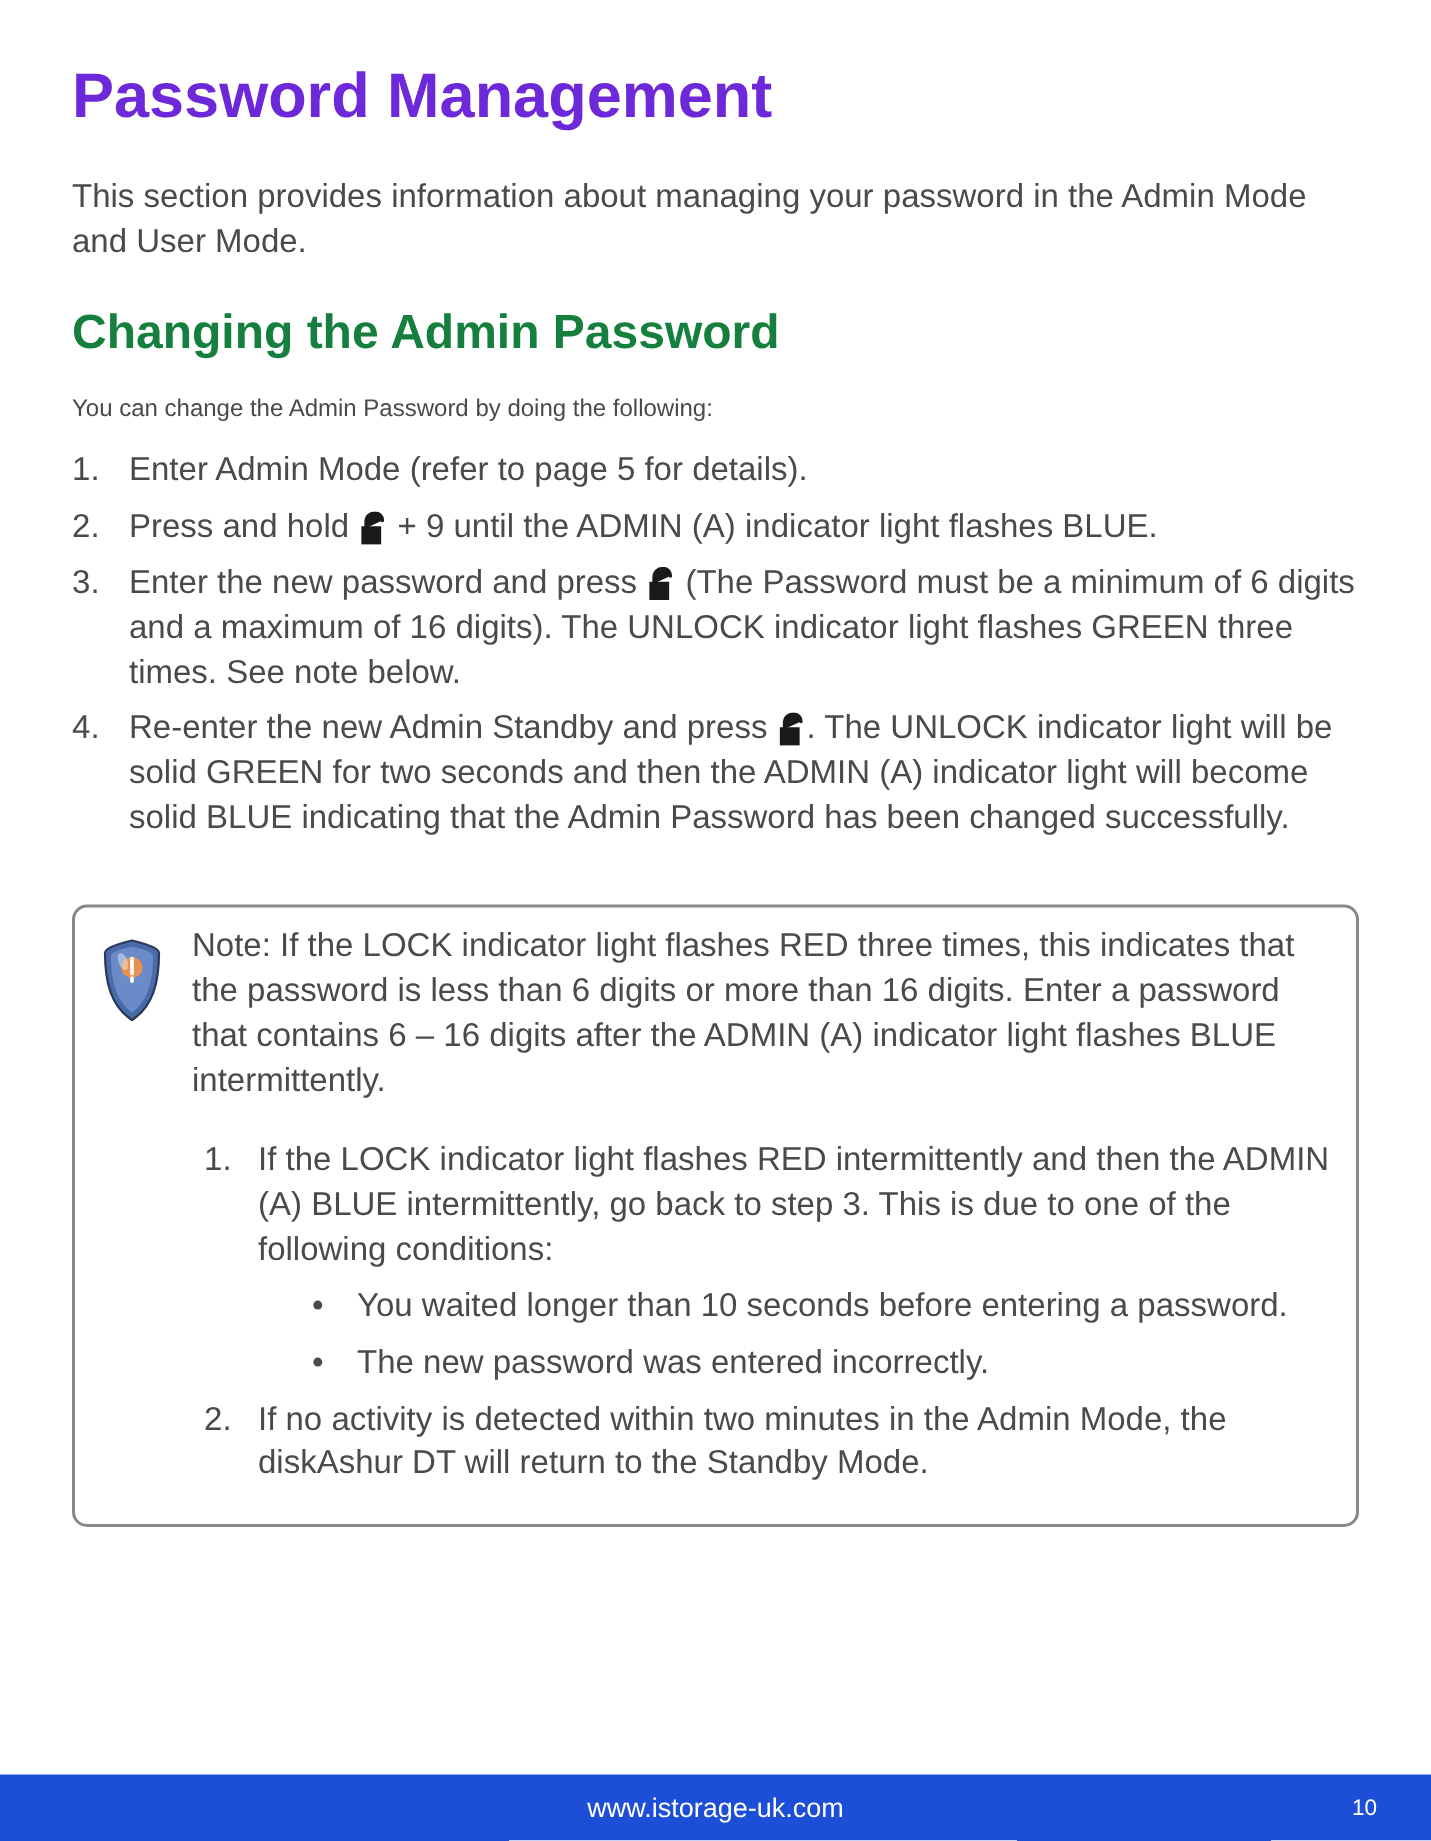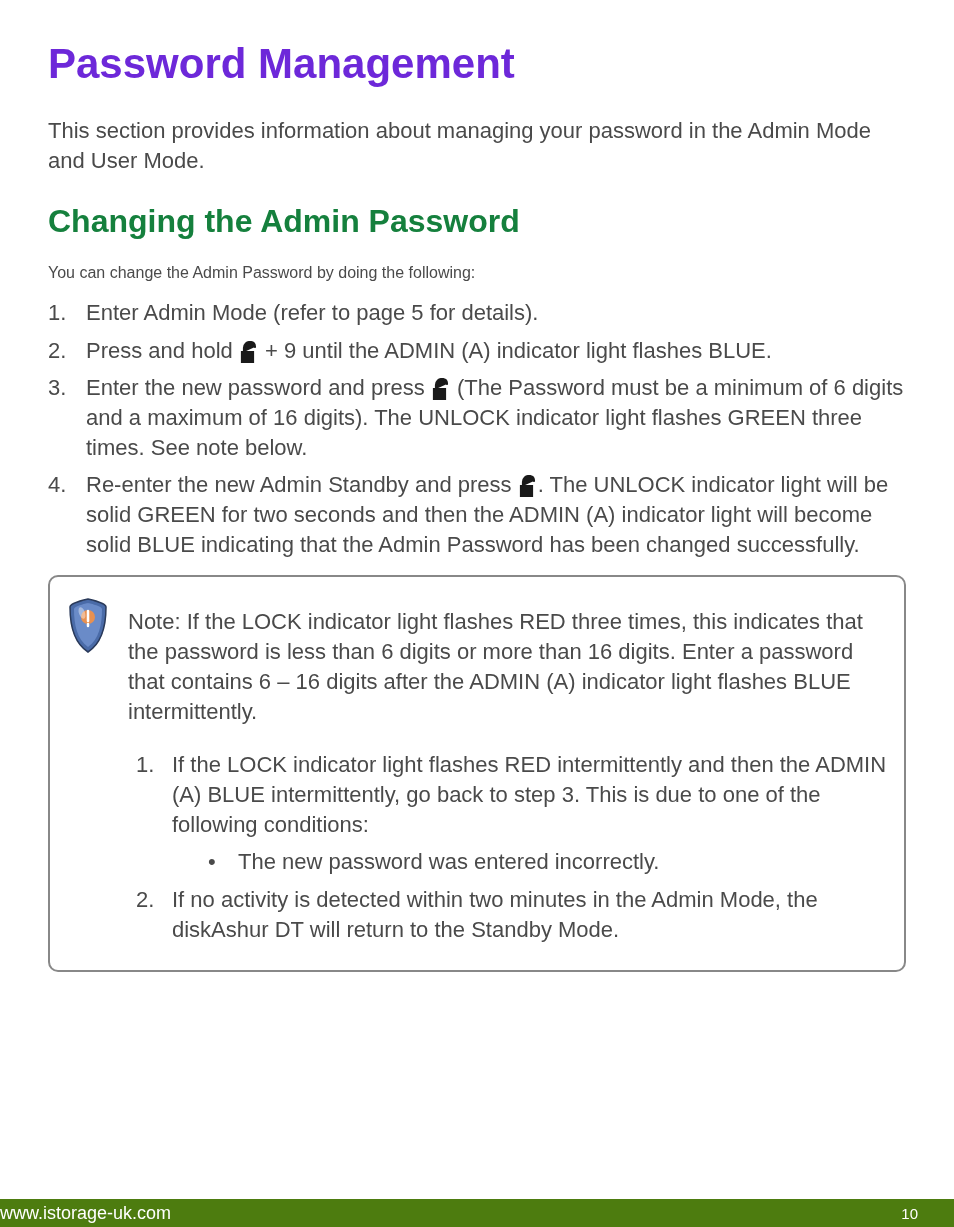--- a/index.html
+++ b/index.html
@@ -63,22 +63,22 @@
     .lock-icon {
       display: inline-block;
       width: 20px;
       height: 22px;
       position: relative;
       vertical-align: text-bottom;
     }
     .note-box {
       border: 2px solid #888;
       border-radius: 10px;
-      margin-top: 16px;
-      padding: 30px 16px 18px 16px;
+      margin-top: 44px;
+      padding: 10px 16px 18px 16px;
       position: relative;
     }
     .note-content {
       margin-left: 62px;
     }
     .shield-icon {
       position: absolute;
       left: 14px;
       top: 20px;
       width: 48px;
@@ -126,27 +126,27 @@
       position: absolute;
       left: 0;
       top: 0;
       font-size: 22px;
     }
     .footer {
       position: absolute;
       bottom: 0;
       left: 0;
       right: 0;
-      height: 28px;
-      background: #4d7c0f;
+      height: 44px;
+      background: #1d4ed8;
       color: #ffffff;
       font-size: 18px;
       display: flex;
       align-items: center;
-      justify-content: flex-start;
+      justify-content: center;
     }
     .page-number {
       position: absolute;
       right: 36px;
       font-size: 15px;
     }
   </style>
 </head>
 <body>
 
@@ -189,20 +189,21 @@
       <path d="M 24 14 L 24 24 M 24 27 L 24 29" stroke="#fff" stroke-width="2.5" stroke-linecap="round"></path>
       <ellipse cx="18" cy="16" rx="3" ry="6" fill="rgba(255,255,255,0.4)" transform="rotate(-20 18 16)"></ellipse>
     </svg>
   </div>
   <div class="note-content">
     <p class="note-text">Note: If the LOCK indicator light flashes RED three times, this indicates that the password is less than 6 digits or more than 16 digits. Enter a password that contains 6 – 16 digits after the ADMIN (A) indicator light flashes BLUE intermittently.</p>
     <ol class="note-list">
       <li>
         <span>If the LOCK indicator light flashes RED intermittently and then the ADMIN (A) BLUE intermittently, go back to step 3. This is due to one of the following conditions:</span>
         <ul class="bullet-list">
+          <li>You waited longer than 10 seconds before entering a password.</li>
           <li>The new password was entered incorrectly.</li>
         </ul>
       </li>
       <li>If no activity is detected within two minutes in the Admin Mode, the diskAshur DT will return to the Standby Mode.</li>
     </ol>
   </div>
 </div>
 
 <div class="footer">
   <span>www.istorage-uk.com</span>

